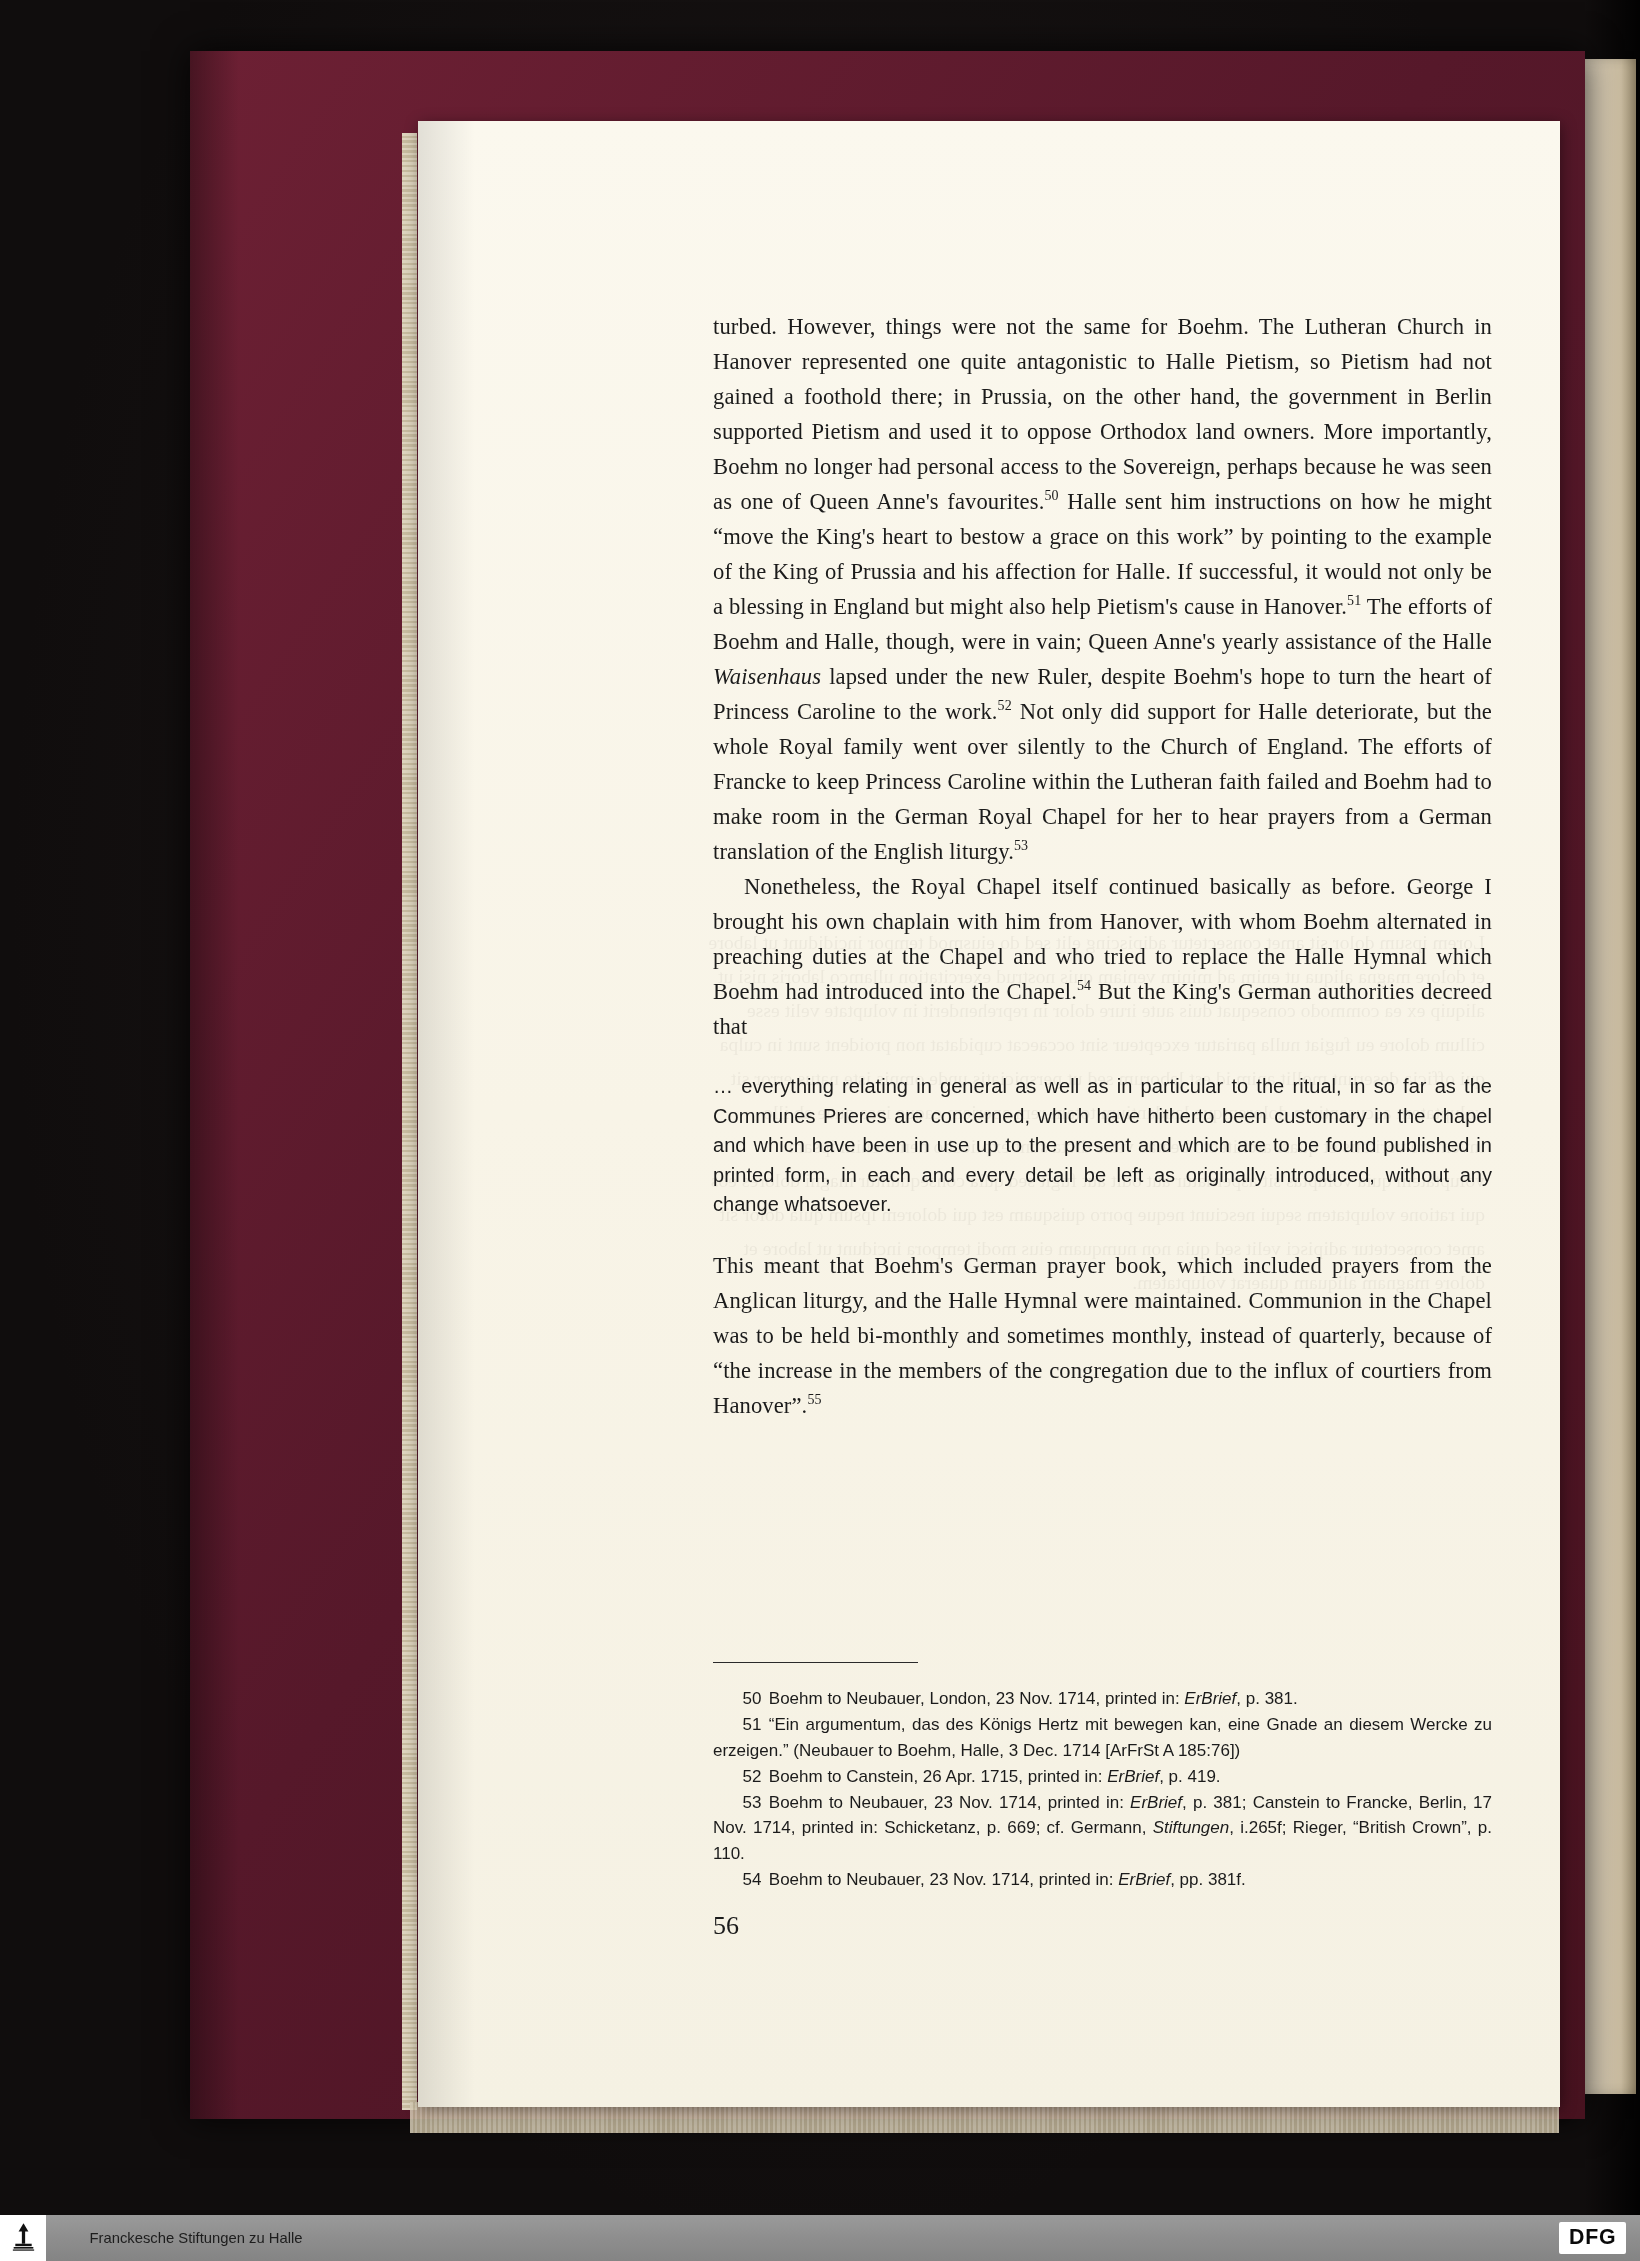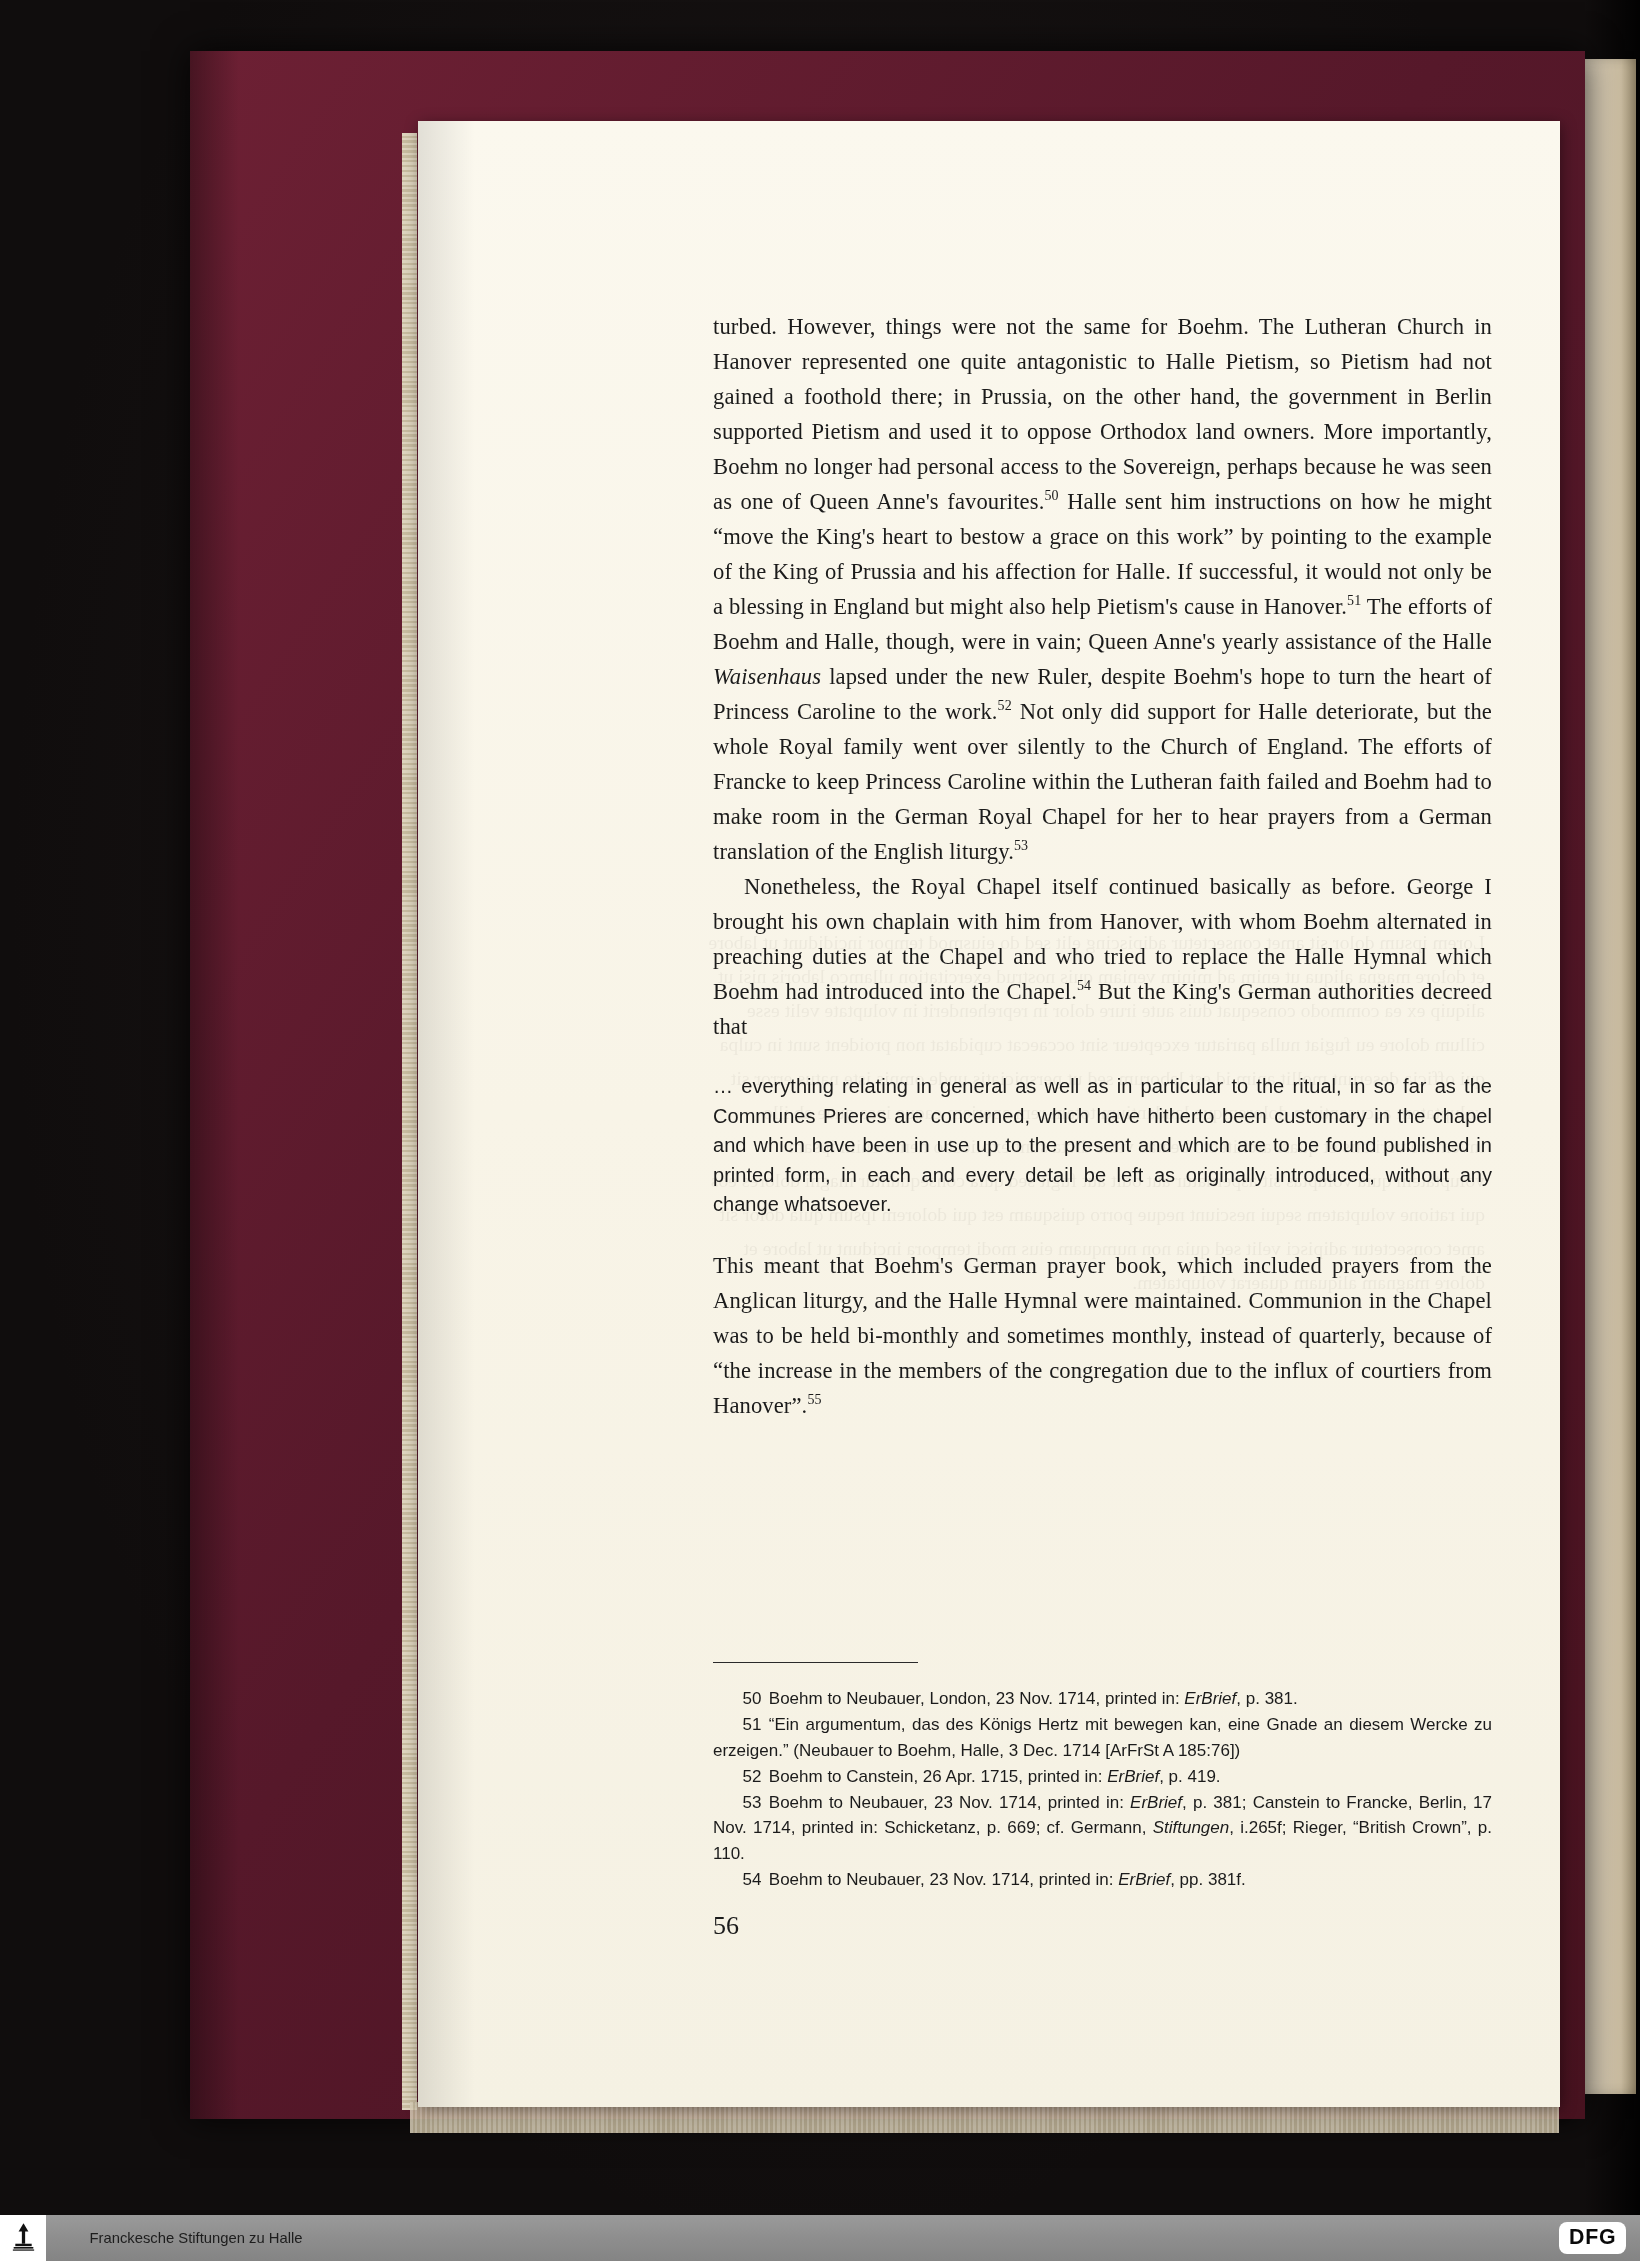--- a/index.html
+++ b/index.html
@@ -219,21 +219,21 @@
   .toolbar .spacer { flex: 1; }
   .dfg-badge {
     margin-right: 14.8px;
     background: #ffffff;
     color: #0a0a0a;
     font-family: "Liberation Sans", sans-serif;
     font-weight: bold;
     font-size: 21.3px;
     letter-spacing: 0.8px;
     padding: 3.3px 9.8px 4.1px 9.8px;
-    border-radius: 8px;
+    border-radius: 2px;
   }
 
   
   .right-gutter {
     position: absolute;
     right: 0;
     top: 0;
     width: 57px;
     height: 2215px;
     background: linear-gradient(to right, rgba(20,15,15,0) 0%, rgba(0,0,0,0.9) 100%);

